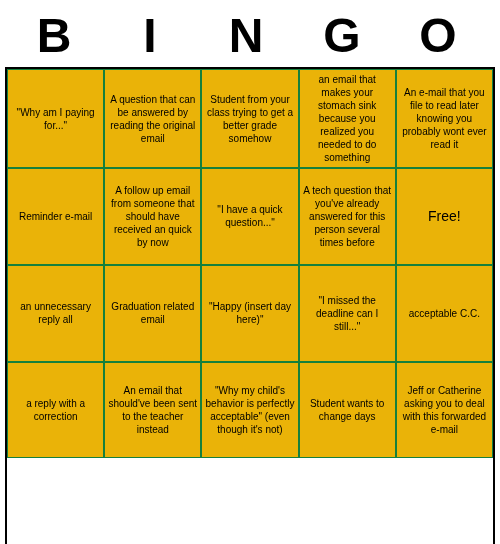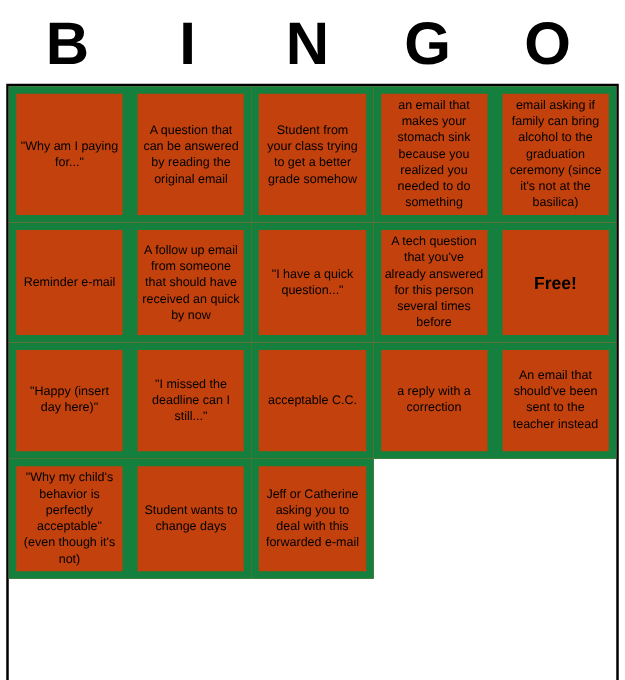--- a/index.html
+++ b/index.html
@@ -28,34 +28,34 @@
     }
     .bingo-grid {
       display: grid;
       grid-template-columns: repeat(5, 1fr);
       grid-template-rows: repeat(5, 1fr);
       width: 490px;
       height: 490px;
       border: 2px solid #000;
     }
     .cell {
-      border: 6px solid #15803d;
+      border: 1px solid #15803d;
       display: flex;
       align-items: center;
       justify-content: center;
       text-align: center;
       padding: 3px;
       font-size: 10px;
       line-height: 1.3;
-      background: #c2410c;
+      background: #eab308;
       cursor: default;
     }
     .cell.free {
       font-size: 14px;
-      font-weight: bold;
+      font-weight: normal;
     }
     .cell.large-text {
       font-size: 13px;
       font-weight: bold;
     }
   </style>
 </head>
 <body>
 
 <div class="bingo-title">
@@ -64,26 +64,28 @@
   <span>N</span>
   <span>G</span>
   <span>O</span>
 </div>
 
 <div class="bingo-grid">
 <div class="cell">"Why am I paying for..."</div>
     <div class="cell">A question that can be answered by reading the original email</div>
     <div class="cell">Student from your class trying to get a better grade somehow</div>
     <div class="cell">an email that makes your stomach sink because you realized you needed to do something</div>
-    <div class="cell">email asking if family can bring alcohol to the graduation ceremony (since it's not at the basilica)</div>
+    <div class="cell">An e-mail that you file to read later knowing you probably wont ever read it</div>
     <div class="cell">Reminder e-mail</div>
     <div class="cell">A follow up email from someone that should have received an quick by now</div>
     <div class="cell">"I have a quick question..."</div>
     <div class="cell">A tech question that you've already answered for this person several times before</div>
     <div class="cell free">Free!</div>
+    <div class="cell">an unnecessary reply all</div>
+    <div class="cell">Graduation related email</div>
     <div class="cell">"Happy (insert day here)"</div>
     <div class="cell">"I missed the deadline can I still..."</div>
     <div class="cell">acceptable C.C.</div>
     <div class="cell">a reply with a correction</div>
     <div class="cell">An email that should've been sent to the teacher instead</div>
     <div class="cell">"Why my child's behavior is perfectly acceptable" (even though it's not)</div>
     <div class="cell">Student wants to change days</div>
     <div class="cell">Jeff or Catherine asking you to deal with this forwarded e-mail</div>
   </div>
 

